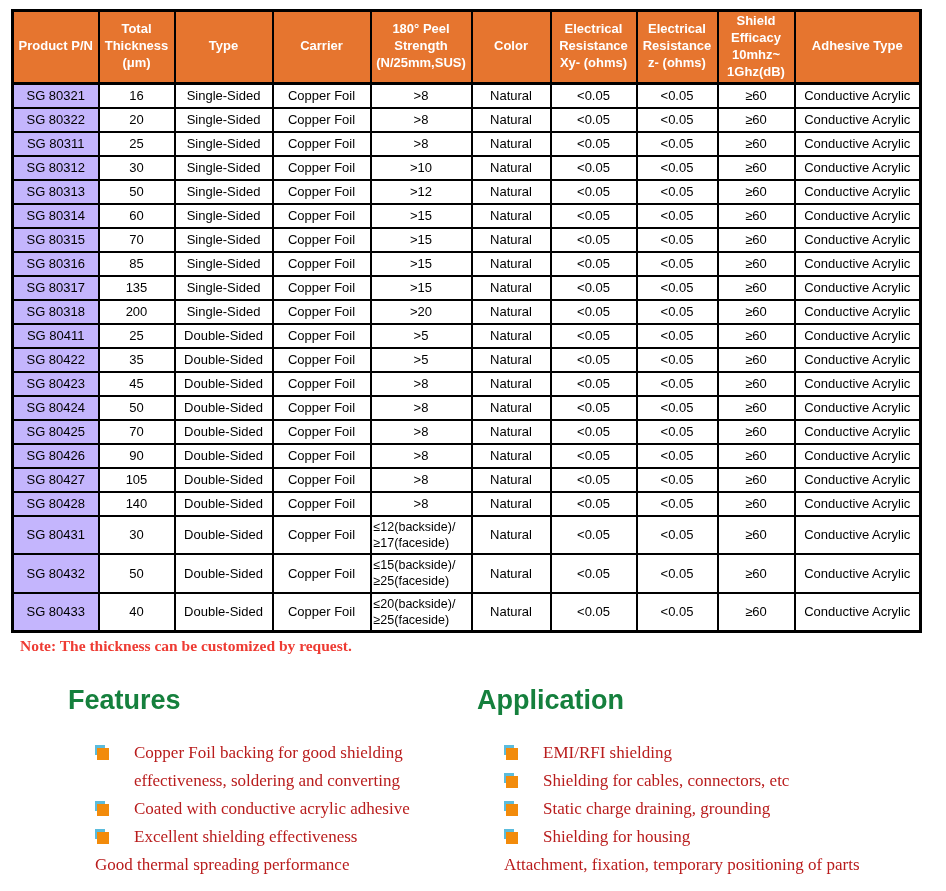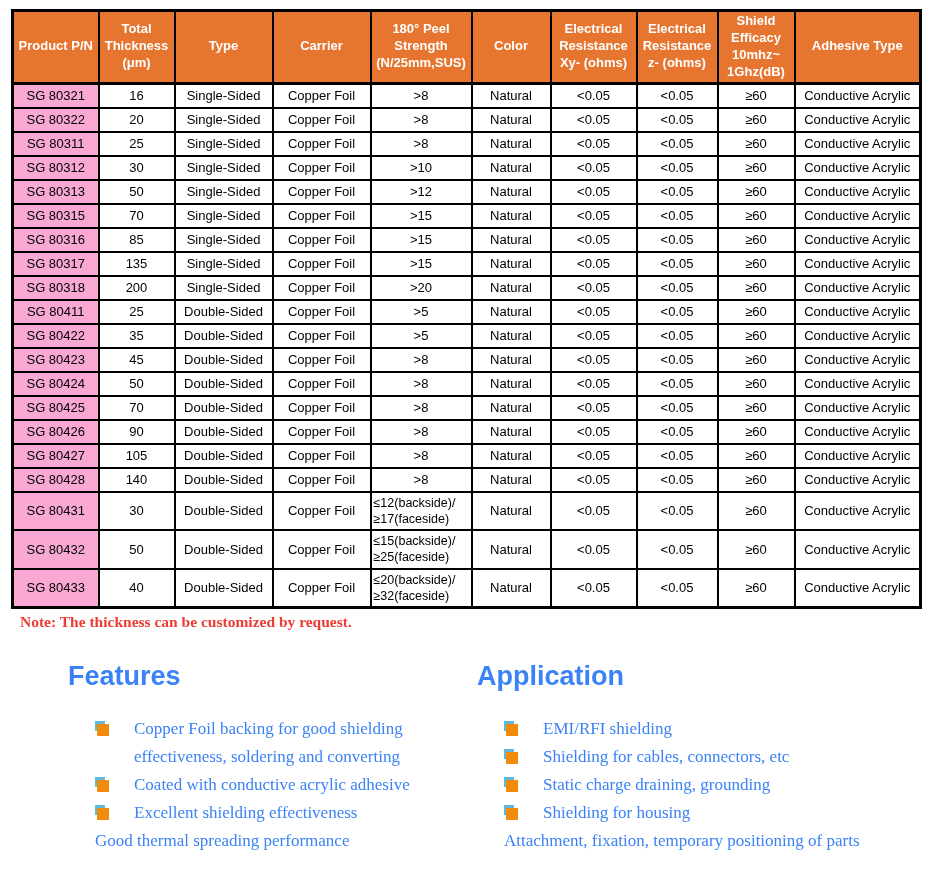--- a/index.html
+++ b/index.html
@@ -34,21 +34,21 @@
     padding: 1px 1px;
     white-space: pre-line;
     border-bottom: 3px solid #000;
   }
   table.spec tbody td {
     font-size: 13px;
     height: 20px;
     padding: 1px 2px;
     background: #fff;
   }
-  table.spec tbody td.pn { background: #f9a8d4; }
+  table.spec tbody td.pn { background: #c4b5fd; }
   table.spec tbody td.multi {
     text-align: left;
     white-space: pre-line;
     font-size: 12.5px;
     line-height: 1.3;
     padding: 2px 12px 2px 2px;
   }
 
   
   .note {
@@ -61,36 +61,36 @@
 
   
   .cols { display: flex; margin-top: 30px; }
   .col-left  { flex: 0 0 420px; padding-left: 57px; box-sizing: border-box; flex-basis: 466px; }
   .col-right { flex: 1 1 auto; }
   h2.sec-title {
     margin: 0;
     font-family: "Liberation Sans", sans-serif;
     font-weight: bold;
     font-size: 27px;
-    color: #3b82f6;
+    color: #15803d;
   }
   ul.blist {
     list-style: none;
     margin: 23px 0 0 0;
     padding: 0 0 0 27px;
   }
   ul.blist li {
     display: flex;
     align-items: flex-start;
     gap: 24px;
     margin: 0;
     font-family: "Liberation Serif", serif;
     font-size: 17px;
     line-height: 28px;
-    color: #3b82f6;
+    color: #b91c1c;
   }
   .col-left .li-text { max-width: 335px; }
   .bullet {
     flex: 0 0 15px;
     width: 15px; height: 15px;
     margin-top: 6px;
     position: relative;
     display: inline-block;
   }
   .bullet::before {
@@ -204,20 +204,32 @@
           <td>Single-Sided</td>
           <td>Copper Foil</td>
           <td>&gt;12</td>
           <td>Natural</td>
           <td>&lt;0.05</td>
           <td>&lt;0.05</td>
           <td>≥60</td>
           <td>Conductive Acrylic</td>
         </tr>
         <tr>
+          <td class="pn">SG 80314</td>
+          <td>60</td>
+          <td>Single-Sided</td>
+          <td>Copper Foil</td>
+          <td>&gt;15</td>
+          <td>Natural</td>
+          <td>&lt;0.05</td>
+          <td>&lt;0.05</td>
+          <td>≥60</td>
+          <td>Conductive Acrylic</td>
+        </tr>
+        <tr>
           <td class="pn">SG 80315</td>
           <td>70</td>
           <td>Single-Sided</td>
           <td>Copper Foil</td>
           <td>&gt;15</td>
           <td>Natural</td>
           <td>&lt;0.05</td>
           <td>&lt;0.05</td>
           <td>≥60</td>
           <td>Conductive Acrylic</td>
@@ -379,21 +391,21 @@
           <td>&lt;0.05</td>
           <td>≥60</td>
           <td>Conductive Acrylic</td>
         </tr>
         <tr>
           <td class="pn">SG 80433</td>
           <td>40</td>
           <td>Double-Sided</td>
           <td>Copper Foil</td>
           <td class="multi">≤20(backside)/
-≥32(faceside)</td>
+≥25(faceside)</td>
           <td>Natural</td>
           <td>&lt;0.05</td>
           <td>&lt;0.05</td>
           <td>≥60</td>
           <td>Conductive Acrylic</td>
         </tr>
       </tbody>
   </table>
 
   <p class="note">Note: The thickness can be customized by request.</p>

